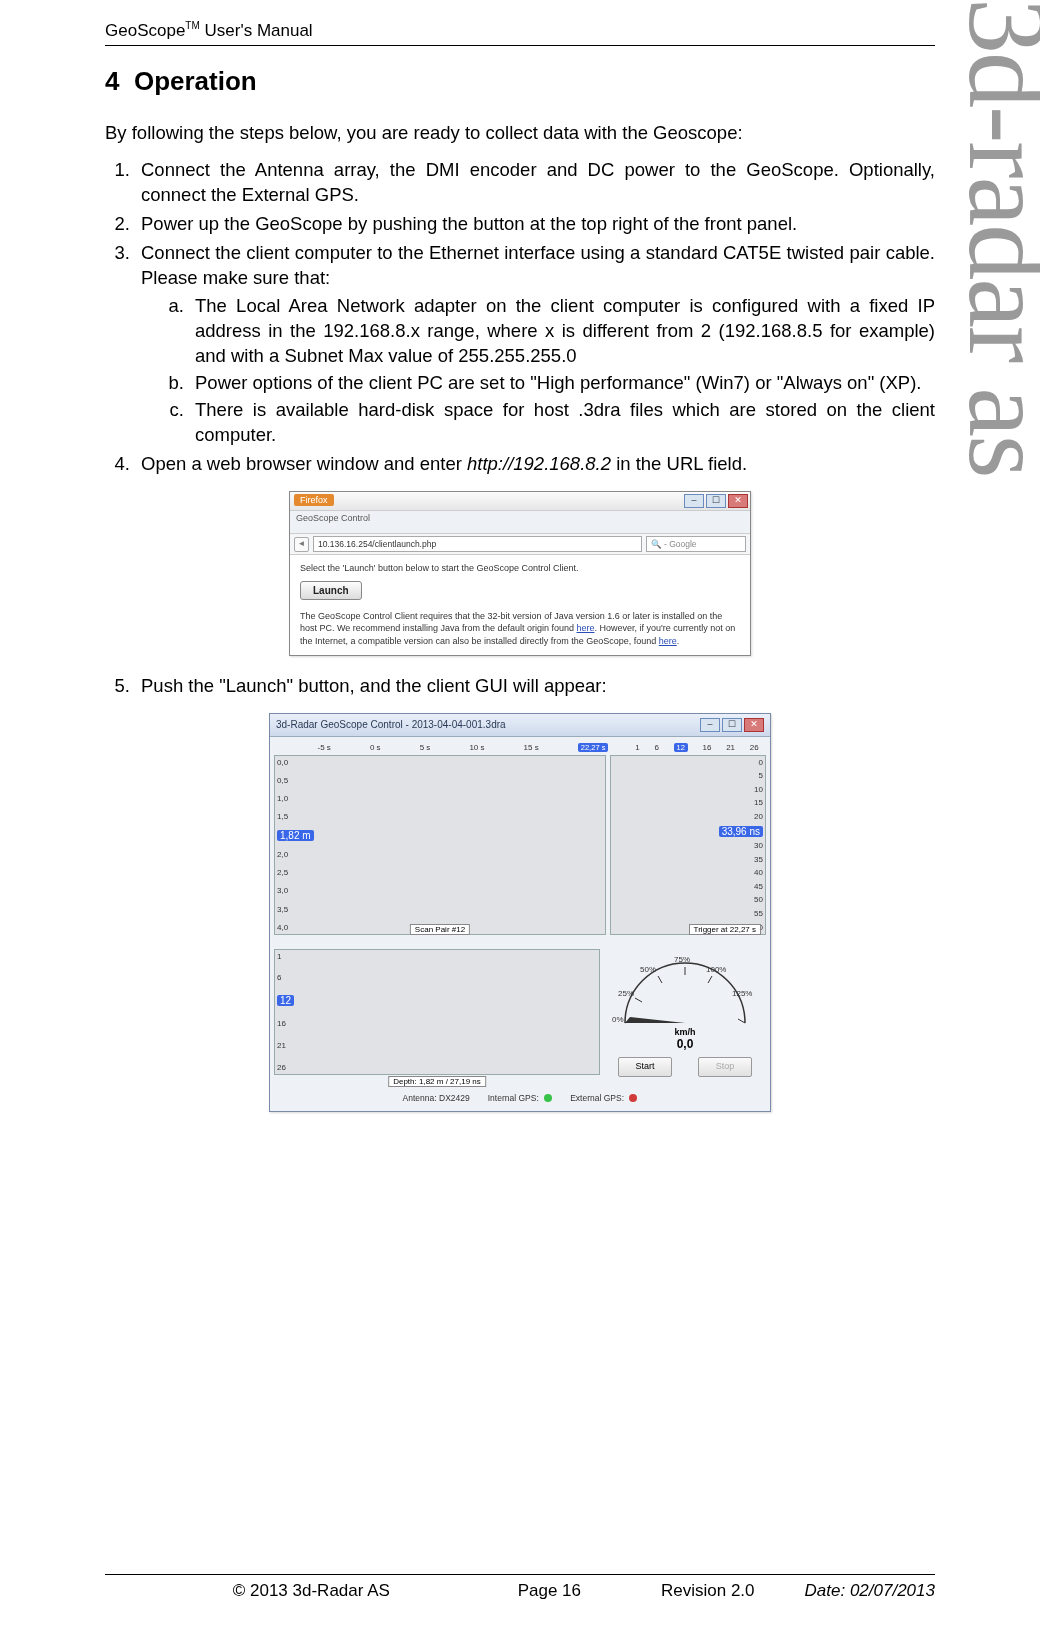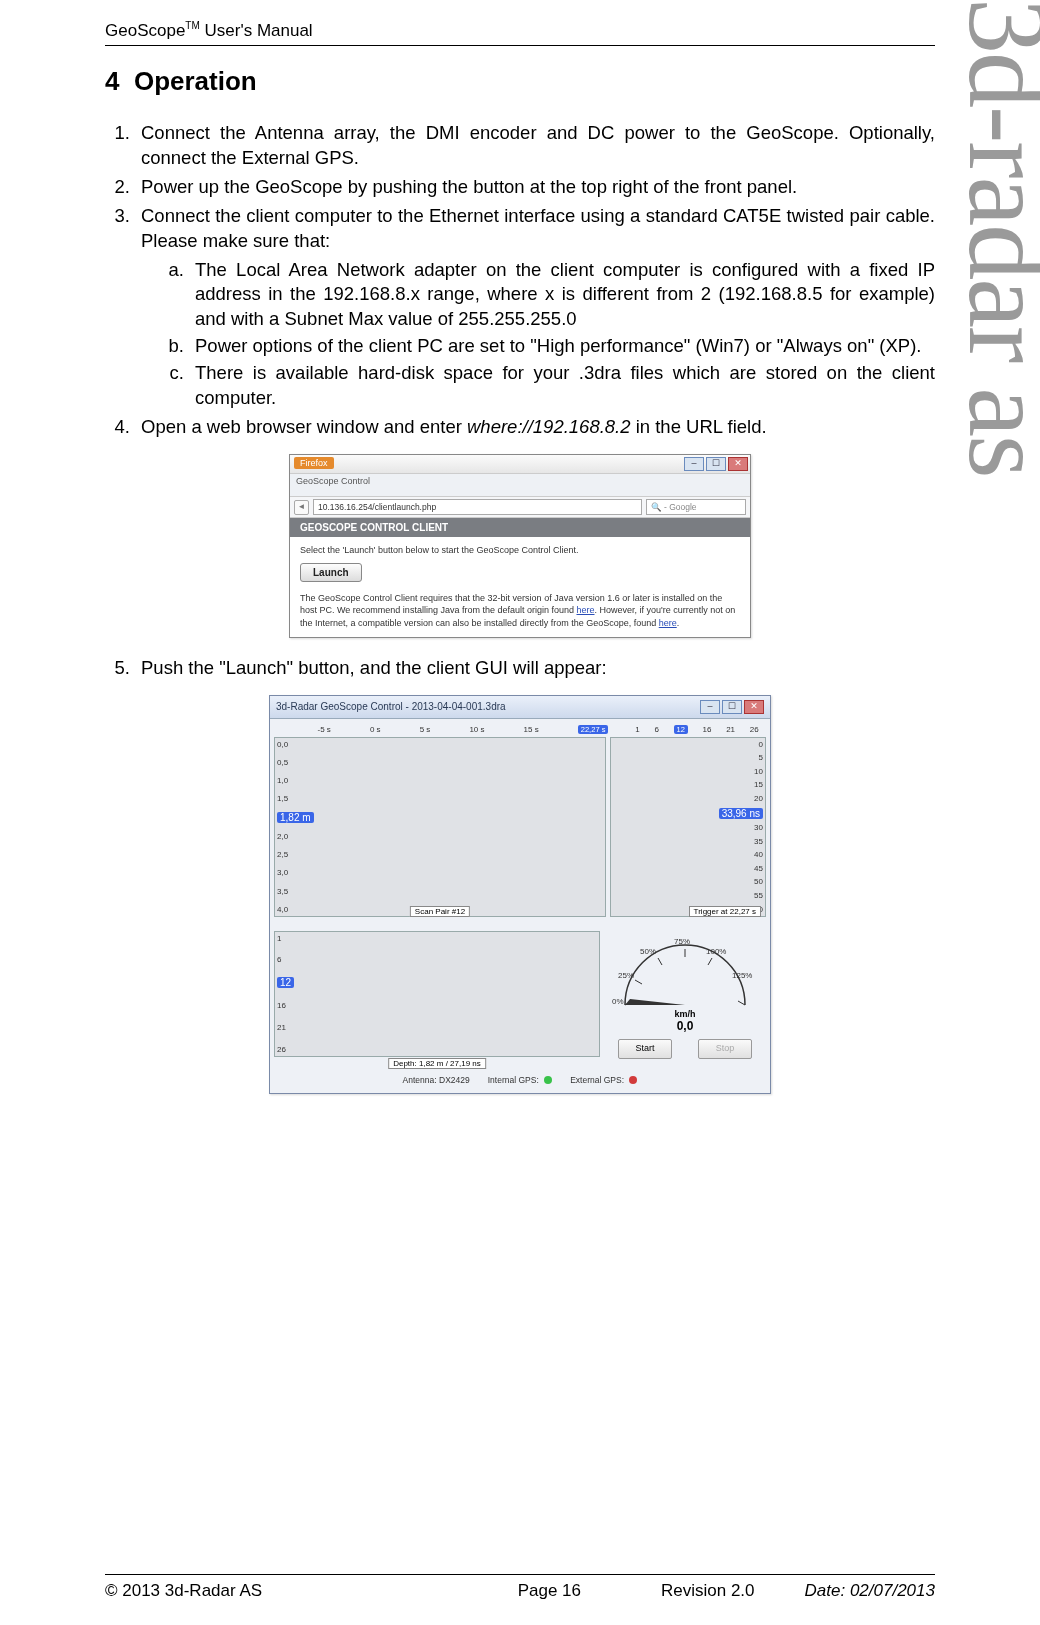--- a/index.html
+++ b/index.html
@@ -222,54 +222,55 @@
   .dot.red { background:#d23b3b; }
   .footer {
     position:absolute;
     left:105px; right:105px; bottom:24px;
     border-top:1.5px solid #000;
     padding-top:6px;
     font-size:17px;
     display:flex;
     font-style: italic;
   }
-  .footer > span:nth-child(1){ flex:1; text-align:left; font-style: normal;}
+  .footer > span:nth-child(1){ flex:1; text-align:center; font-style: normal;}
   .footer > span:nth-child(2){ flex:0 0 auto; margin-right:80px; font-style: normal;}
   .footer > span:nth-child(3){ flex:0 0 auto; margin-right:50px; font-style: normal;}
   .footer > span:nth-child(4){ flex:0 0 auto; }
 </style>
 </head>
 <body>
 
 <div class="watermark">3d-radar as</div>
 
 <div class="page">
 
   <div class="header-line">
     <span>GeoScope</span><sup>TM</sup><span> User's Manual</span>
   </div>
 
   <h1 class="section-title">
     <span>4</span>&nbsp;&nbsp;<span>Operation</span>
   </h1>
 
+  <p class="intro">By following the steps below, you are ready to collect data with the Geoscope:</p>
 
   <ol class="main-list">
     <li>Connect the Antenna array, the DMI encoder and DC power to the GeoScope. Optionally, connect the External GPS.</li>
     <li>Power up the GeoScope by pushing the button at the top right of the front panel.</li>
     <li>
       <span>Connect the client computer to the Ethernet interface using a standard CAT5E twisted pair cable. Please make sure that:</span>
       <ol class="sub-list">
         <li>The Local Area Network adapter on the client computer is configured with a fixed IP address in the 192.168.8.x range, where x is different from 2 (192.168.8.5 for example) and with a Subnet Max value of 255.255.255.0</li>
         <li>Power options of the client PC are set to "High performance" (Win7) or "Always on" (XP).</li>
-        <li>There is available hard-disk space for your .3dra files which are stored on the client computer.</li>
+        <li>There is available hard-disk space for host .3dra files which are stored on the client computer.</li>
       </ol>
     </li>
     <li>
-      <span>Open a web browser window and enter </span><span class="url">where://192.168.8.2</span><span> in the URL field.</span>
+      <span>Open a web browser window and enter </span><span class="url">http://192.168.8.2</span><span> in the URL field.</span>
     </li>
   </ol>
 
   <div class="fig-wrap">
     <div class="browser-fig">
       <div class="bf-titlebar">
         <span class="ffx">Firefox</span>
         <div class="winbtns">
           <span>–</span>
           <span>☐</span>
@@ -277,21 +278,20 @@
         </div>
       </div>
       <div class="bf-tabs">
         <span>GeoScope Control</span>
       </div>
       <div class="bf-addr">
         <span class="navbtn">◄</span>
         <span class="urlbox">10.136.16.254/clientlaunch.php</span>
         <span class="search" placeholder="Google">🔍 - Google</span>
       </div>
-      <div class="bf-grey">GEOSCOPE CONTROL CLIENT</div>
       <div class="bf-body">
         <div class="sel">Select the 'Launch' button below to start the GeoScope Control Client.</div>
         <span class="launch">Launch</span>
         <div class="req">
           <span>The GeoScope Control Client requires that the 32-bit version of Java version 1.6 or later is installed on the host PC. We recommend installing Java from the default origin found </span><a>here</a><span>. However, if you're currently not on the Internet, a compatible version can also be installed directly from the GeoScope, found </span><a>here</a><span>.</span>
         </div>
       </div>
     </div>
   </div>
 

